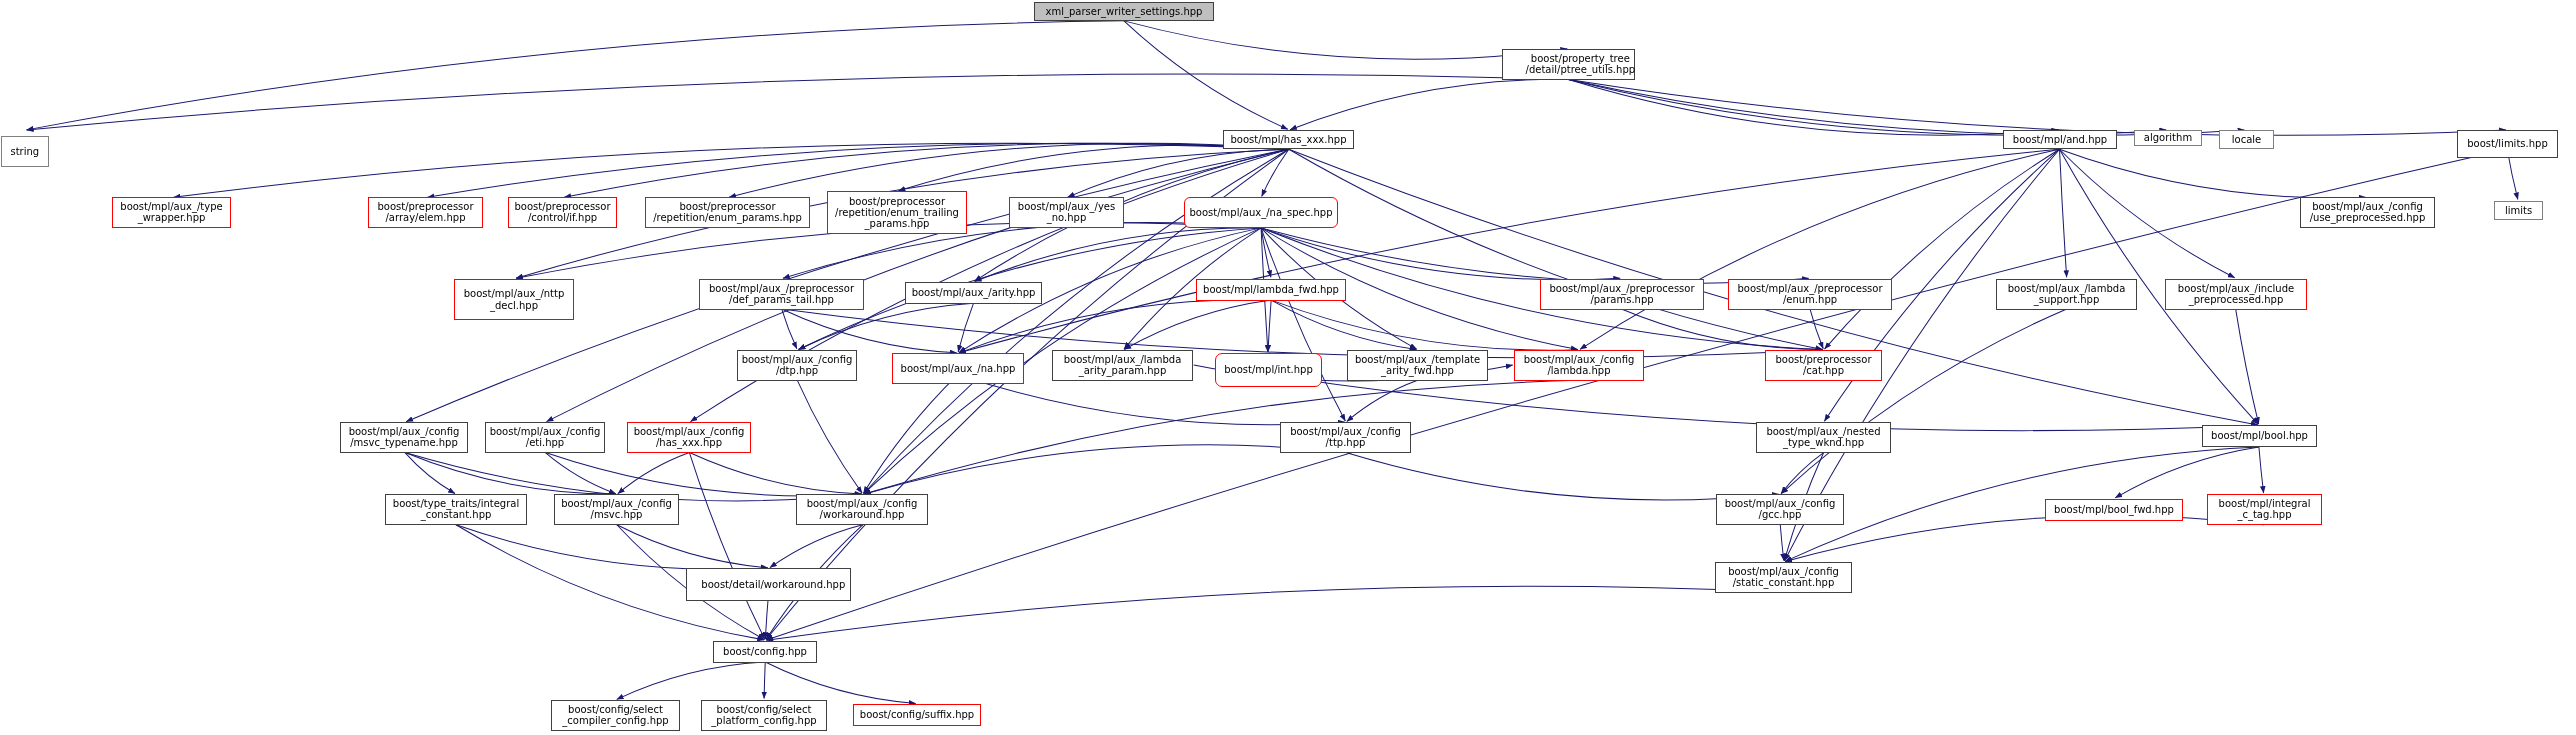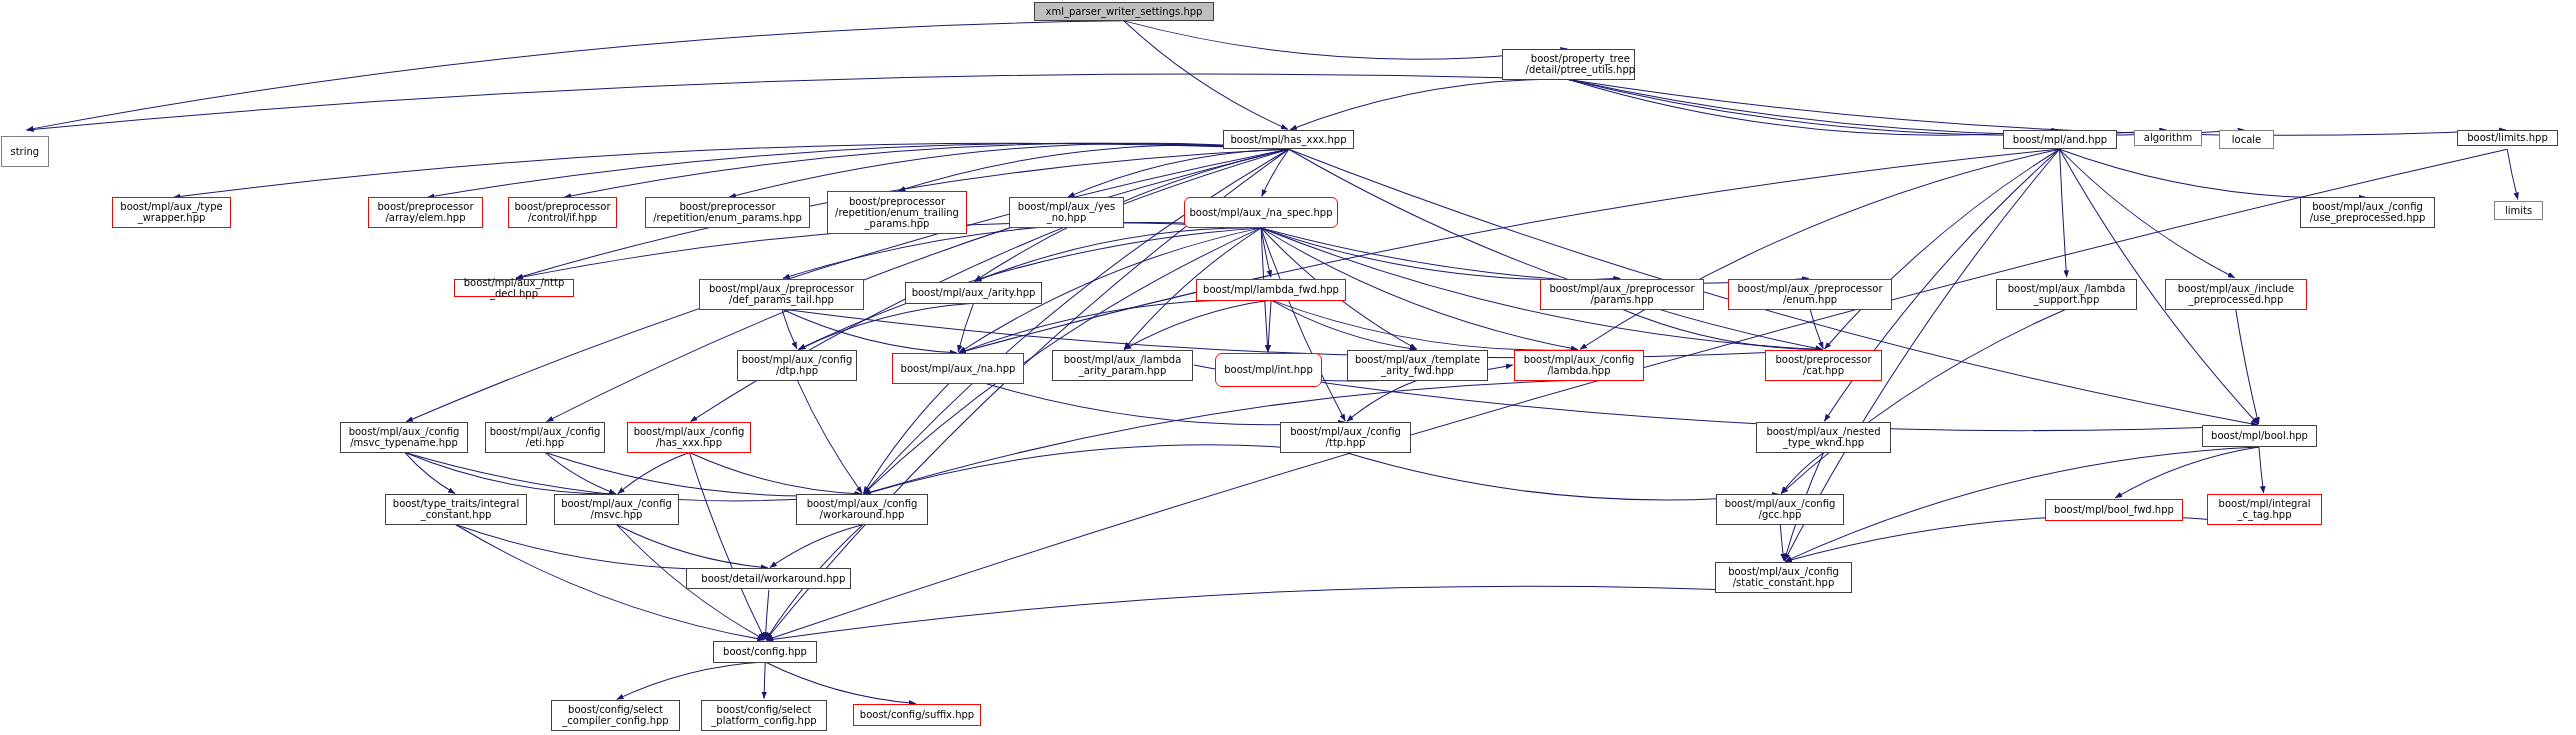--- a/index.html
+++ b/index.html
@@ -129,39 +129,39 @@
   </svg>
   <div id="node-layer">
       <div class="node grayfill" style="left: 1034px; top: 1.6px; width: 180px; height: 19px;">xml_parser_writer_settings.hpp</div>
       <div class="node" style="left: 1502px; top: 49px; width: 133px; height: 30.5px; padding-left: 26px;">boost/property_tree
 /detail/ptree_utils.hpp</div>
       <div class="node light" style="left: 0.8px; top: 136px; width: 48px; height: 31px;">string</div>
       <div class="node" style="left: 1223px; top: 130px; width: 131px; height: 19px;">boost/mpl/has_xxx.hpp</div>
       <div class="node" style="left: 2003px; top: 130px; width: 114px; height: 19px;">boost/mpl/and.hpp</div>
       <div class="node light" style="left: 2134px; top: 130px; width: 68px; height: 16px;">algorithm</div>
       <div class="node light" style="left: 2219px; top: 130px; width: 55px; height: 19px;">locale</div>
-      <div class="node" style="left: 2457px; top: 130px; width: 101px; height: 16px;">boost/limits.hpp</div>
+      <div class="node" style="left: 2457px; top: 130px; width: 101px; height: 28px;">boost/limits.hpp</div>
       <div class="node red" style="left: 112px; top: 197px; width: 119px; height: 30.5px;">boost/mpl/aux_/type
 _wrapper.hpp</div>
       <div class="node red" style="left: 368px; top: 197px; width: 115px; height: 30.5px;">boost/preprocessor
 /array/elem.hpp</div>
       <div class="node red" style="left: 508px; top: 197px; width: 109px; height: 30.5px;">boost/preprocessor
 /control/if.hpp</div>
       <div class="node red" style="left: 645px; top: 197px; width: 165px; height: 30.5px;">boost/preprocessor
 /repetition/enum_params.hpp</div>
       <div class="node red" style="left: 827px; top: 191px; width: 140px; height: 43px;">boost/preprocessor
 /repetition/enum_trailing
 _params.hpp</div>
       <div class="node red" style="left: 1009px; top: 197px; width: 115px; height: 30.5px;">boost/mpl/aux_/yes
 _no.hpp</div>
       <div class="node red" style="left: 1184px; top: 197px; width: 154px; height: 30.5px; border-radius: 6px;">boost/mpl/aux_/na_spec.hpp</div>
       <div class="node" style="left: 2300px; top: 197px; width: 135px; height: 30.5px;">boost/mpl/aux_/config
 /use_preprocessed.hpp</div>
       <div class="node light" style="left: 2494px; top: 201px; width: 49px; height: 19px;">limits</div>
-      <div class="node red" style="left: 454px; top: 279px; width: 120px; height: 18px;">boost/mpl/aux_/nttp
+      <div class="node red" style="left: 454px; top: 279px; width: 120px; height: 41px;">boost/mpl/aux_/nttp
 _decl.hpp</div>
       <div class="node red" style="left: 699px; top: 279px; width: 165px; height: 30.5px;">boost/mpl/aux_/preprocessor
 /def_params_tail.hpp</div>
       <div class="node" style="left: 905px; top: 282px; width: 137px; height: 21.7px;">boost/mpl/aux_/arity.hpp</div>
       <div class="node red" style="left: 1196px; top: 279px; width: 150px; height: 21.7px;">boost/mpl/lambda_fwd.hpp</div>
       <div class="node red" style="left: 1540px; top: 279px; width: 164px; height: 30.5px;">boost/mpl/aux_/preprocessor
 /params.hpp</div>
       <div class="node red" style="left: 1728px; top: 279px; width: 164px; height: 30.5px;">boost/mpl/aux_/preprocessor
 /enum.hpp</div>
       <div class="node" style="left: 1996px; top: 279px; width: 141px; height: 30.5px;">boost/mpl/aux_/lambda
@@ -195,21 +195,21 @@
 _constant.hpp</div>
       <div class="node" style="left: 554px; top: 494px; width: 125px; height: 30.5px;">boost/mpl/aux_/config
 /msvc.hpp</div>
       <div class="node" style="left: 796px; top: 494px; width: 132px; height: 30.5px;">boost/mpl/aux_/config
 /workaround.hpp</div>
       <div class="node" style="left: 1716px; top: 494px; width: 128px; height: 30.5px;">boost/mpl/aux_/config
 /gcc.hpp</div>
       <div class="node red" style="left: 2045px; top: 499px; width: 138px; height: 21.7px;">boost/mpl/bool_fwd.hpp</div>
       <div class="node red" style="left: 2207px; top: 494px; width: 115px; height: 30.5px;">boost/mpl/integral
 _c_tag.hpp</div>
-      <div class="node" style="left: 686px; top: 568px; width: 165px; height: 21px; padding-left: 12px;">boost/detail/workaround.hpp</div>
+      <div class="node" style="left: 686px; top: 568px; width: 165px; height: 33px; padding-left: 12px;">boost/detail/workaround.hpp</div>
       <div class="node" style="left: 1715px; top: 562px; width: 137px; height: 30.5px;">boost/mpl/aux_/config
 /static_constant.hpp</div>
       <div class="node" style="left: 713px; top: 641px; width: 104px; height: 21.7px;">boost/config.hpp</div>
       <div class="node" style="left: 551px; top: 700px; width: 129px; height: 30.5px;">boost/config/select
 _compiler_config.hpp</div>
       <div class="node" style="left: 701px; top: 700px; width: 126px; height: 30.5px;">boost/config/select
 _platform_config.hpp</div>
       <div class="node red" style="left: 853px; top: 704px; width: 128px; height: 21.7px;">boost/config/suffix.hpp</div>
     </div>
 </div>

